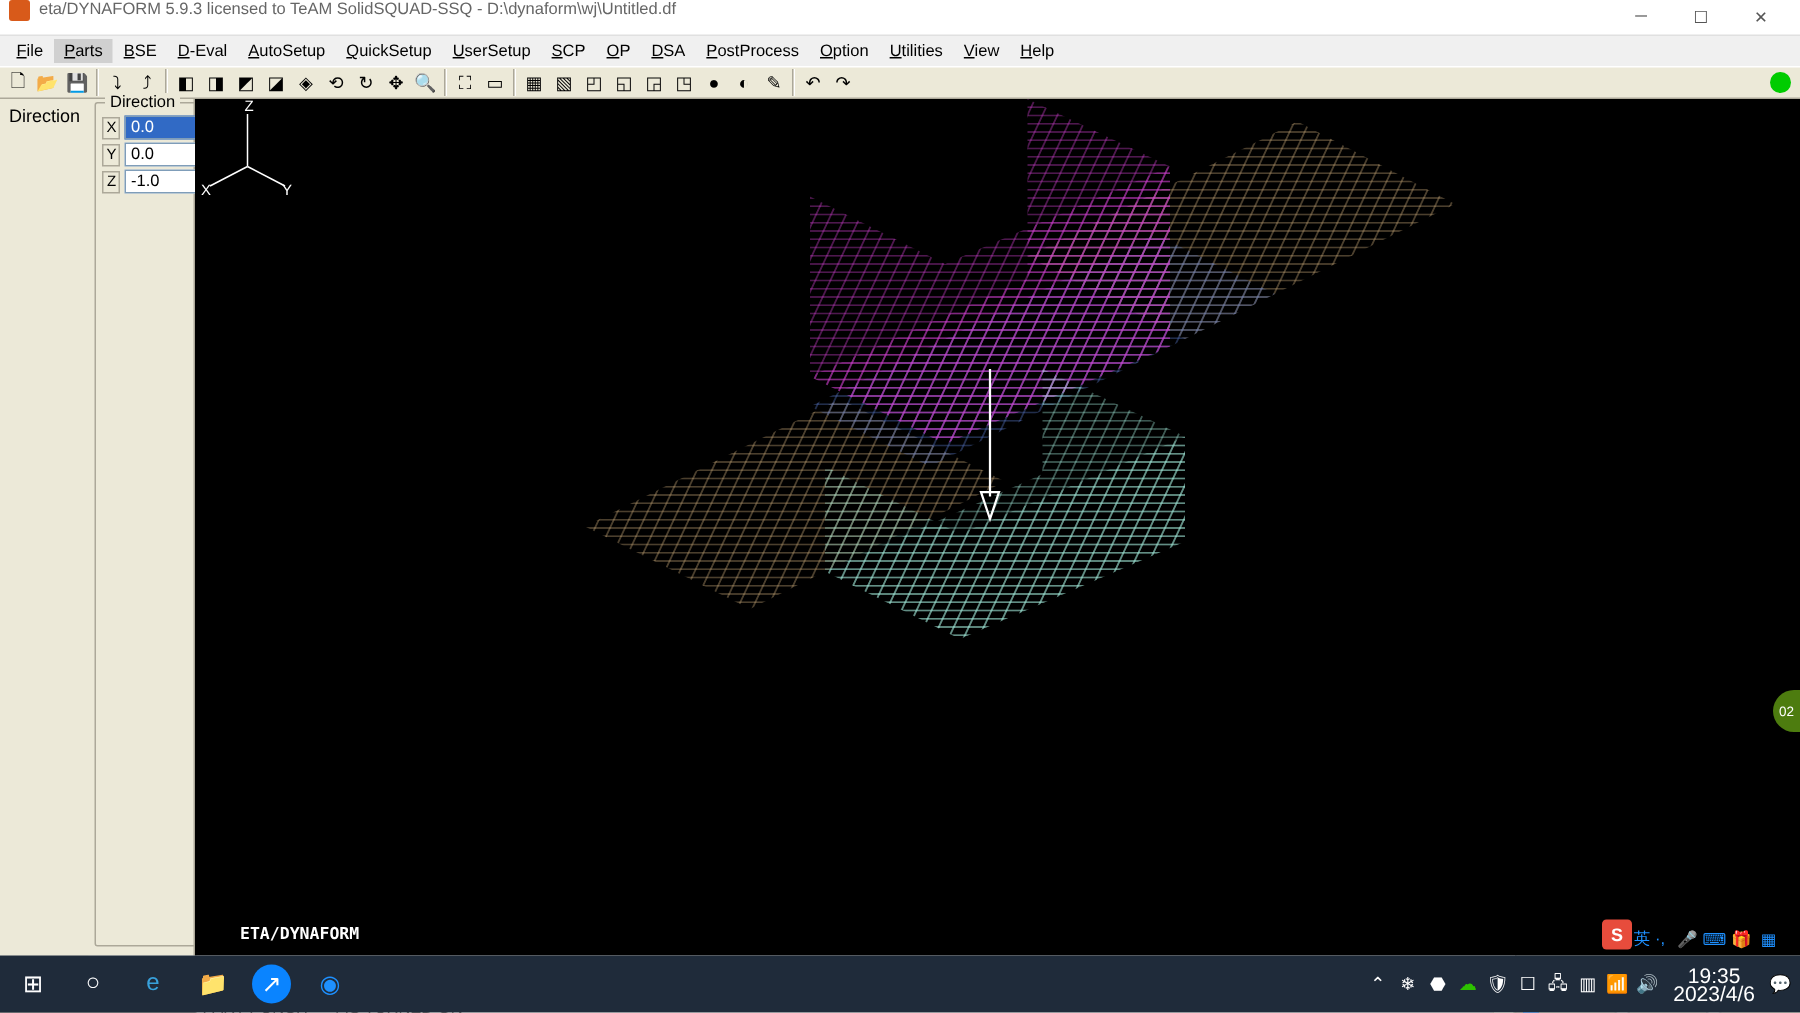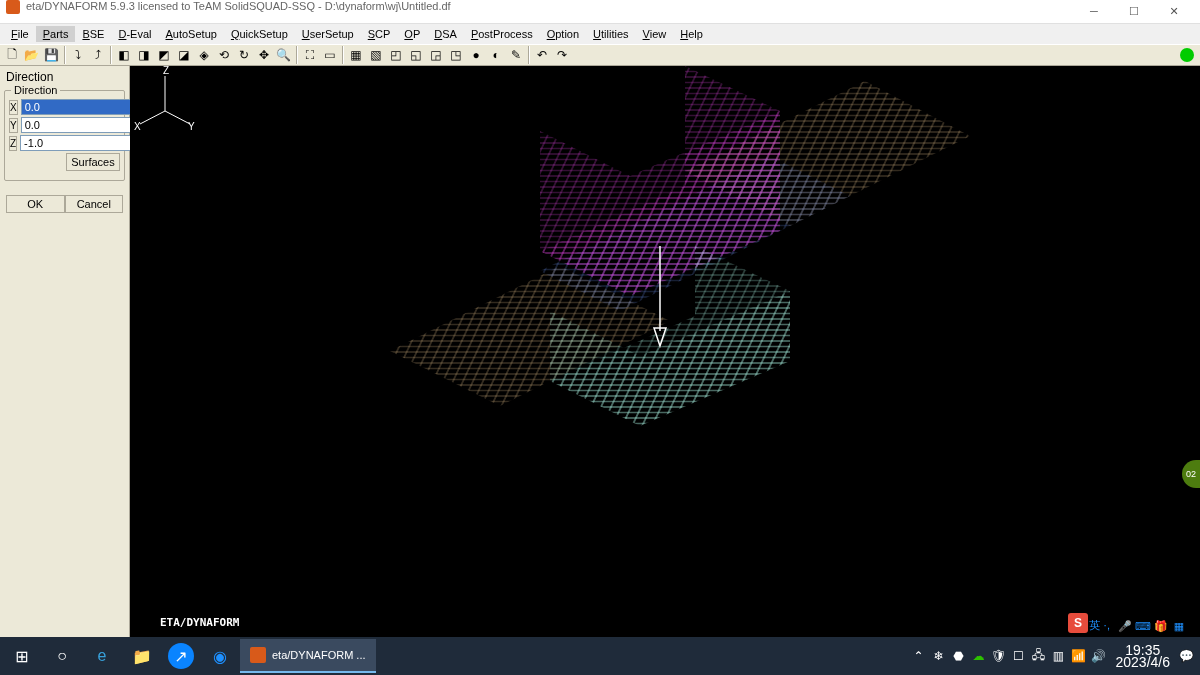--- a/index.html
+++ b/index.html
@@ -21,21 +21,21 @@
 
 .toolbar { height: 22px; background: #ece9d8; border-top: 1px solid #fff; border-bottom: 1px solid #aca899; display: flex; align-items: center; padding: 0 2px; gap: 0; }
 .tool-btn { width: 20px; height: 20px; display: flex; align-items: center; justify-content: center; cursor: pointer; border: 1px solid transparent; font-size: 12px; }
 .tool-sep { width: 2px; height: 18px; border-left: 1px solid #aca899; border-right: 1px solid #fff; margin: 0 2px; }
 .status-dot { width: 14px; height: 14px; border-radius: 50%; background: #0c0; margin-left: auto; margin-right: 4px; }
 
 
 .main { display: flex; height: calc(675px - 24px - 20px - 22px - 38px); }
 
 
-.panel { width: 130px; background: #ece9d8; border-right: 1px solid #aca899; font-size: 11px; display: flex; flex-direction: column; }
+.panel { width: 130px; background: #ece9d8; border-right: 1px solid #aca899; font-size: 11px; display: flex; }
 .panel-title { padding: 4px 6px; font-size: 12px; background: #ece9d8; }
 .groupbox { border: 1px solid #aca899; margin: 2px 4px 6px 4px; padding: 8px 4px 6px 4px; position: relative; border-radius: 2px; }
 .groupbox-title { position: absolute; top: -7px; left: 6px; background: #ece9d8; padding: 0 3px; font-size: 11px; }
 .coord-row { display: flex; align-items: center; margin-bottom: 2px; gap: 3px; }
 .coord-label { width: 12px; text-align: center; border: 1px solid #aca899; background: #ece9d8; font-size: 10px; padding: 1px 0; }
 .coord-input { flex: 1; border: 1px solid #7f9db9; padding: 1px 3px; font-size: 11px; background: #fff; height: 16px; }
 .coord-input.sel { background: #316ac5; color: #fff; }
 .panel-btn { display: block; width: 100%; border: 1px solid #aca899; background: #ece9d8; font-size: 11px; padding: 2px 0; margin-bottom: 3px; cursor: pointer; text-align: center; }
 .panel-btn.disabled { color: #aca899; }
 .panel-btn.right { width: 54px; margin-left: auto; }
@@ -278,24 +278,20 @@
     <span style="color:#1e90ff">▦</span>
 </div>
 
 <div class="taskbar">
   <div class="tb-btn">⊞</div>
   <div class="tb-btn">○</div>
   <div class="tb-btn" style="color:#38a1db">e</div>
   <div class="tb-btn">📁</div>
   <div class="tb-btn" style="background:#0a84ff;border-radius:50%;width:26px;height:26px;min-width:26px;margin:0 6px">↗</div>
   <div class="tb-btn" style="color:#1e90ff">◉</div>
-  <div class="tb-btn tb-task">
-    <div class="tb-task-icon"></div>
-    <span>eta/DYNAFORM ...</span>
-  </div>
   <div class="tray">
     <div class="tray-icon">⌃</div>
     <div class="tray-icon">❄</div>
     <div class="tray-icon">⬣</div>
     <div class="tray-icon" style="color:#2dc100">☁</div>
     <div class="tray-icon">🛡</div>
     <div class="tray-icon">☐</div>
     <div class="tray-icon">🖧</div>
     <div class="tray-icon">▥</div>
     <div class="tray-icon">📶</div>

